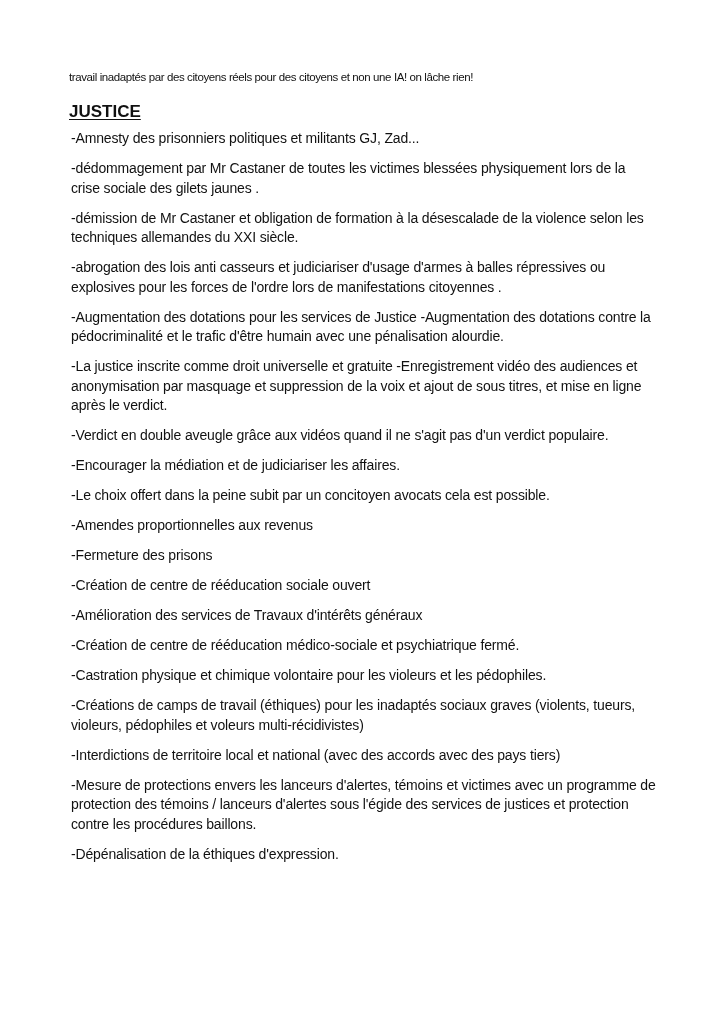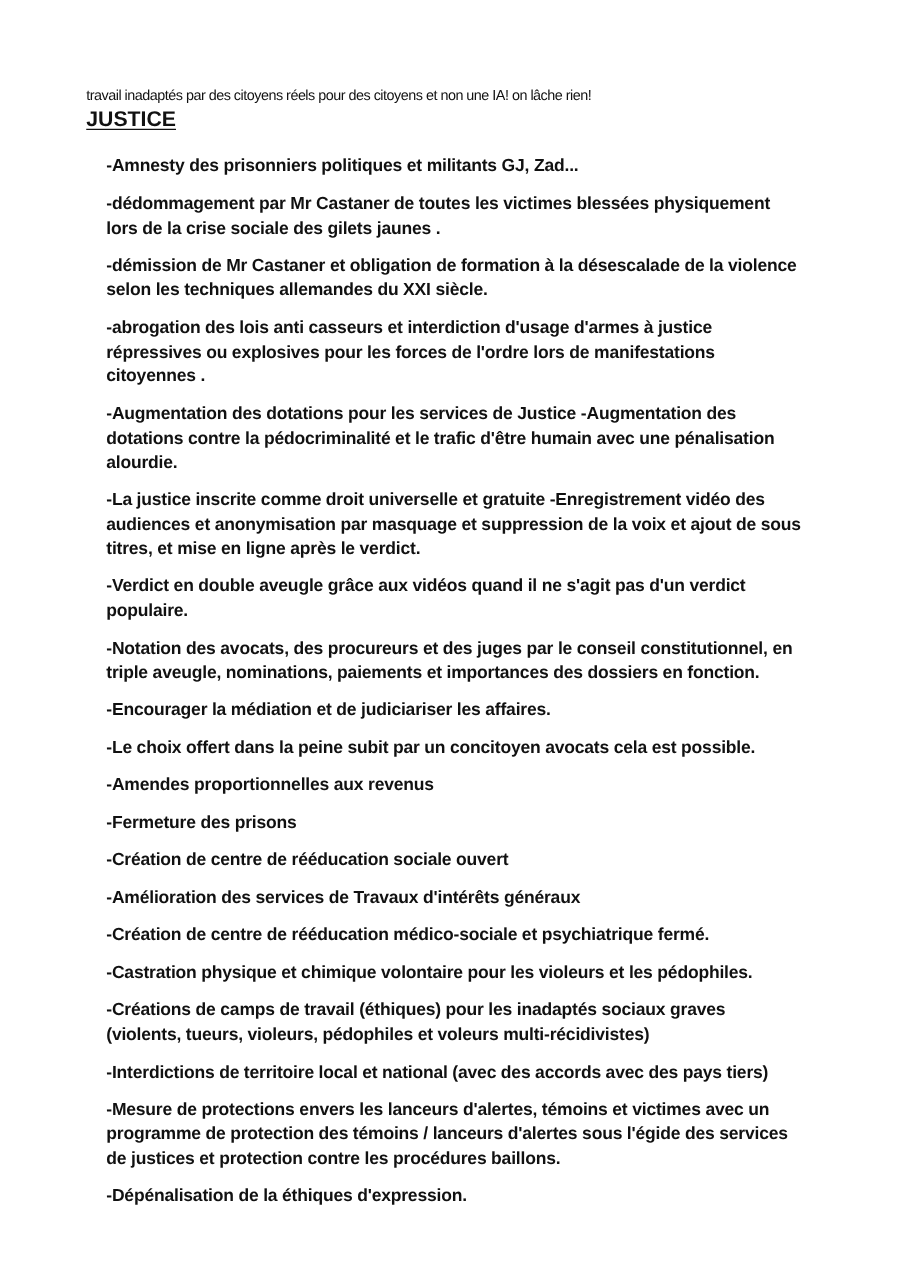--- a/index.html
+++ b/index.html
@@ -27,50 +27,48 @@
       line-height: 16px;
       margin: 0;
       white-space: nowrap;
     }
     .heading {
       font-size: 17px;
       font-weight: bold;
       text-decoration: underline;
       text-underline-offset: 2px;
       line-height: 22px;
-      margin: 0 0 6px 0;
+      margin: 16px 0 6px 0;
     }
     .items {
       list-style: none;
-      margin: 16px;
+      margin: 2px;
       padding: 0;
-      font-weight: bold;
     }
     .items li {
       font-size: 14px;
       line-height: 19.5px;
       letter-spacing: -0.15px;
       margin: 0 0 10.5px 0;
     }
   </style>
 </head>
 <body>
 
 <div class="page">
   <p class="intro">travail inadaptés par des citoyens réels pour des citoyens et non une IA! on lâche rien!</p>
   <h1 class="heading">JUSTICE</h1>
   <ul class="items">
     <li>-Amnesty des prisonniers politiques et militants GJ, Zad...</li>
     <li>-dédommagement par Mr Castaner de toutes les victimes blessées physiquement lors de la crise sociale des gilets jaunes .</li>
     <li>-démission de Mr Castaner et obligation de formation à la désescalade de la violence selon les techniques allemandes du XXI siècle.</li>
-    <li>-abrogation des lois anti casseurs et interdiction d'usage d'armes à justice répressives ou explosives pour les forces de l'ordre lors de manifestations citoyennes .</li>
+    <li>-abrogation des lois anti casseurs et judiciariser d'usage d'armes à balles répressives ou explosives pour les forces de l'ordre lors de manifestations citoyennes .</li>
     <li>-Augmentation des dotations pour les services de Justice -Augmentation des dotations contre la pédocriminalité et le trafic d'être humain avec une pénalisation alourdie.</li>
     <li>-La justice inscrite comme droit universelle et gratuite -Enregistrement vidéo des audiences et anonymisation par masquage et suppression de la voix et ajout de sous titres, et mise en ligne après le verdict.</li>
     <li>-Verdict en double aveugle grâce aux vidéos quand il ne s'agit pas d'un verdict populaire.</li>
-    <li>-Notation des avocats, des procureurs et des juges par le conseil constitutionnel, en triple aveugle, nominations, paiements et importances des dossiers en fonction.</li>
     <li>-Encourager la médiation et de judiciariser les affaires.</li>
     <li>-Le choix offert dans la peine subit par un concitoyen avocats cela est possible.</li>
     <li>-Amendes proportionnelles aux revenus</li>
     <li>-Fermeture des prisons</li>
     <li>-Création de centre de rééducation sociale ouvert</li>
     <li>-Amélioration des services de Travaux d'intérêts généraux</li>
     <li>-Création de centre de rééducation médico-sociale et psychiatrique fermé.</li>
     <li>-Castration physique et chimique volontaire pour les violeurs et les pédophiles.</li>
     <li>-Créations de camps de travail (éthiques) pour les inadaptés sociaux graves (violents, tueurs, violeurs, pédophiles et voleurs multi-récidivistes)</li>
     <li>-Interdictions de territoire local et national (avec des accords avec des pays tiers)</li>

